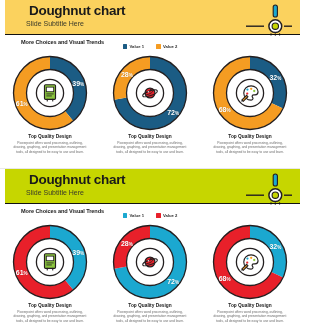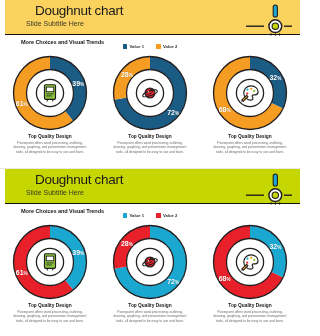--- a/index.html
+++ b/index.html
@@ -20,23 +20,23 @@
 
   
   .hdr {
     position:absolute;
     left:5px; top:0;
     width:295px; height:34px;
   }
   .hdr-bg { position:absolute; inset:0; }
   .hdr-title {
     position:absolute;
-    left:30px; top:3px;
+    left:24px; top:3px;
     font-size:13.5px;
-    font-weight:normal;
+    font-weight:bold;
     color:#1a1a1a;
     letter-spacing:-0.3px;
     white-space:nowrap;
     text-align:center;
   }
   .hdr-sub {
     position:absolute;
     left:21px; top:20px;
     font-size:7px;
     color:#3a3a2a;

